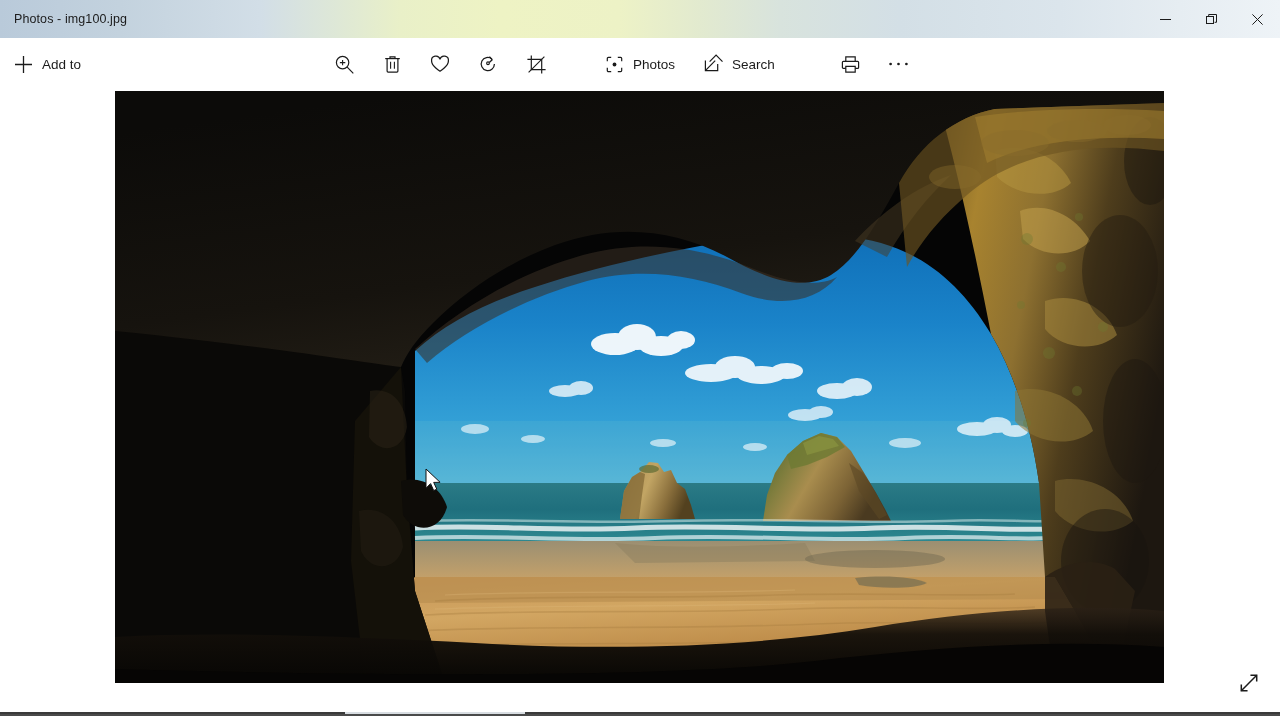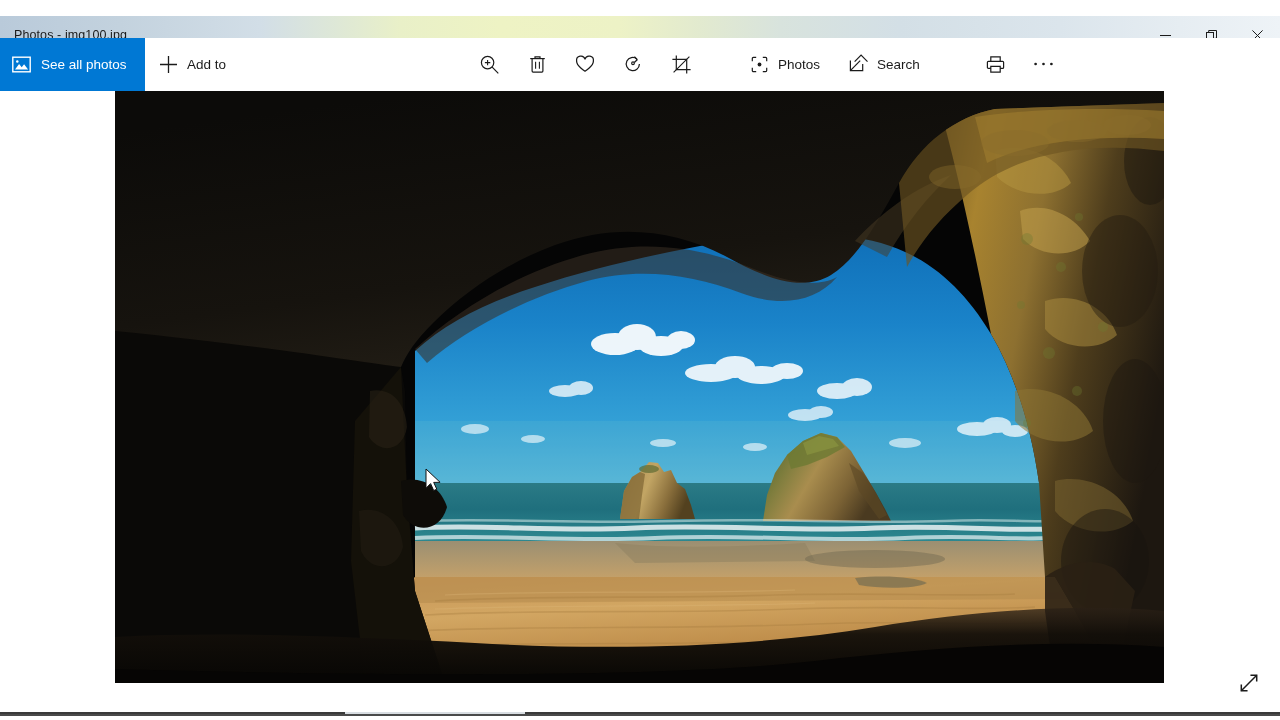--- a/index.html
+++ b/index.html
@@ -6,21 +6,21 @@
   * { margin:0; padding:0; box-sizing:border-box; }
   html,body { width:1280px; height:720px; overflow:hidden; }
   body {
     font-family:"Liberation Sans", sans-serif;
     background:#ffffff;
     -webkit-font-smoothing:antialiased;
   }
 
   
   .titlebar {
-    position:absolute; left:0; top:16px; width:1280px; height:38px;
+    position:absolute; left:0; top:0; width:1280px; height:38px;
     background:
       linear-gradient(90deg,
         #b9cada 0px,
         #c3d2de 120px,
         #d2dee7 260px,
         #dde7d8 330px,
         #e9f0c8 400px,
         #eef3c4 500px,
         #edf2c6 620px,
         #e2eacf 700px,
@@ -115,30 +115,20 @@
     <div class="win-btn close">
       <svg width="11" height="11" viewBox="0 0 11 11">
           <path d="M0.4 0.4l10.2 10.2M10.6 0.4L0.4 10.6" stroke="currentColor" stroke-width="1"></path>
         </svg>
     </div>
   </div>
 </div>
 
 <div class="cmdbar">
 
-  <div class="see-all">
-    <span>
-      <svg width="19" height="19" viewBox="0 0 19 19">
-        <rect x="0.8" y="2.2" width="17.4" height="14.6" fill="none" stroke="#fff" stroke-width="1.4"></rect>
-        <path d="M3 14.4l4.1-5.3 2.6 3.1 2.4-2.9 4 5.1z" fill="#fff"></path>
-        <circle cx="5.3" cy="6.5" r="1.25" fill="#fff"></circle>
-      </svg>
-    </span>
-    <span>See all photos</span>
-  </div>
 
   <div class="cmd-item">
     <span>
       <svg width="19" height="19" viewBox="0 0 19 19">
           <path d="M9.5 1v17M1 9.5h17" stroke="#1b1b1b" stroke-width="1.3"></path>
         </svg>
     </span>
     <span>Add to</span>
   </div>
 

